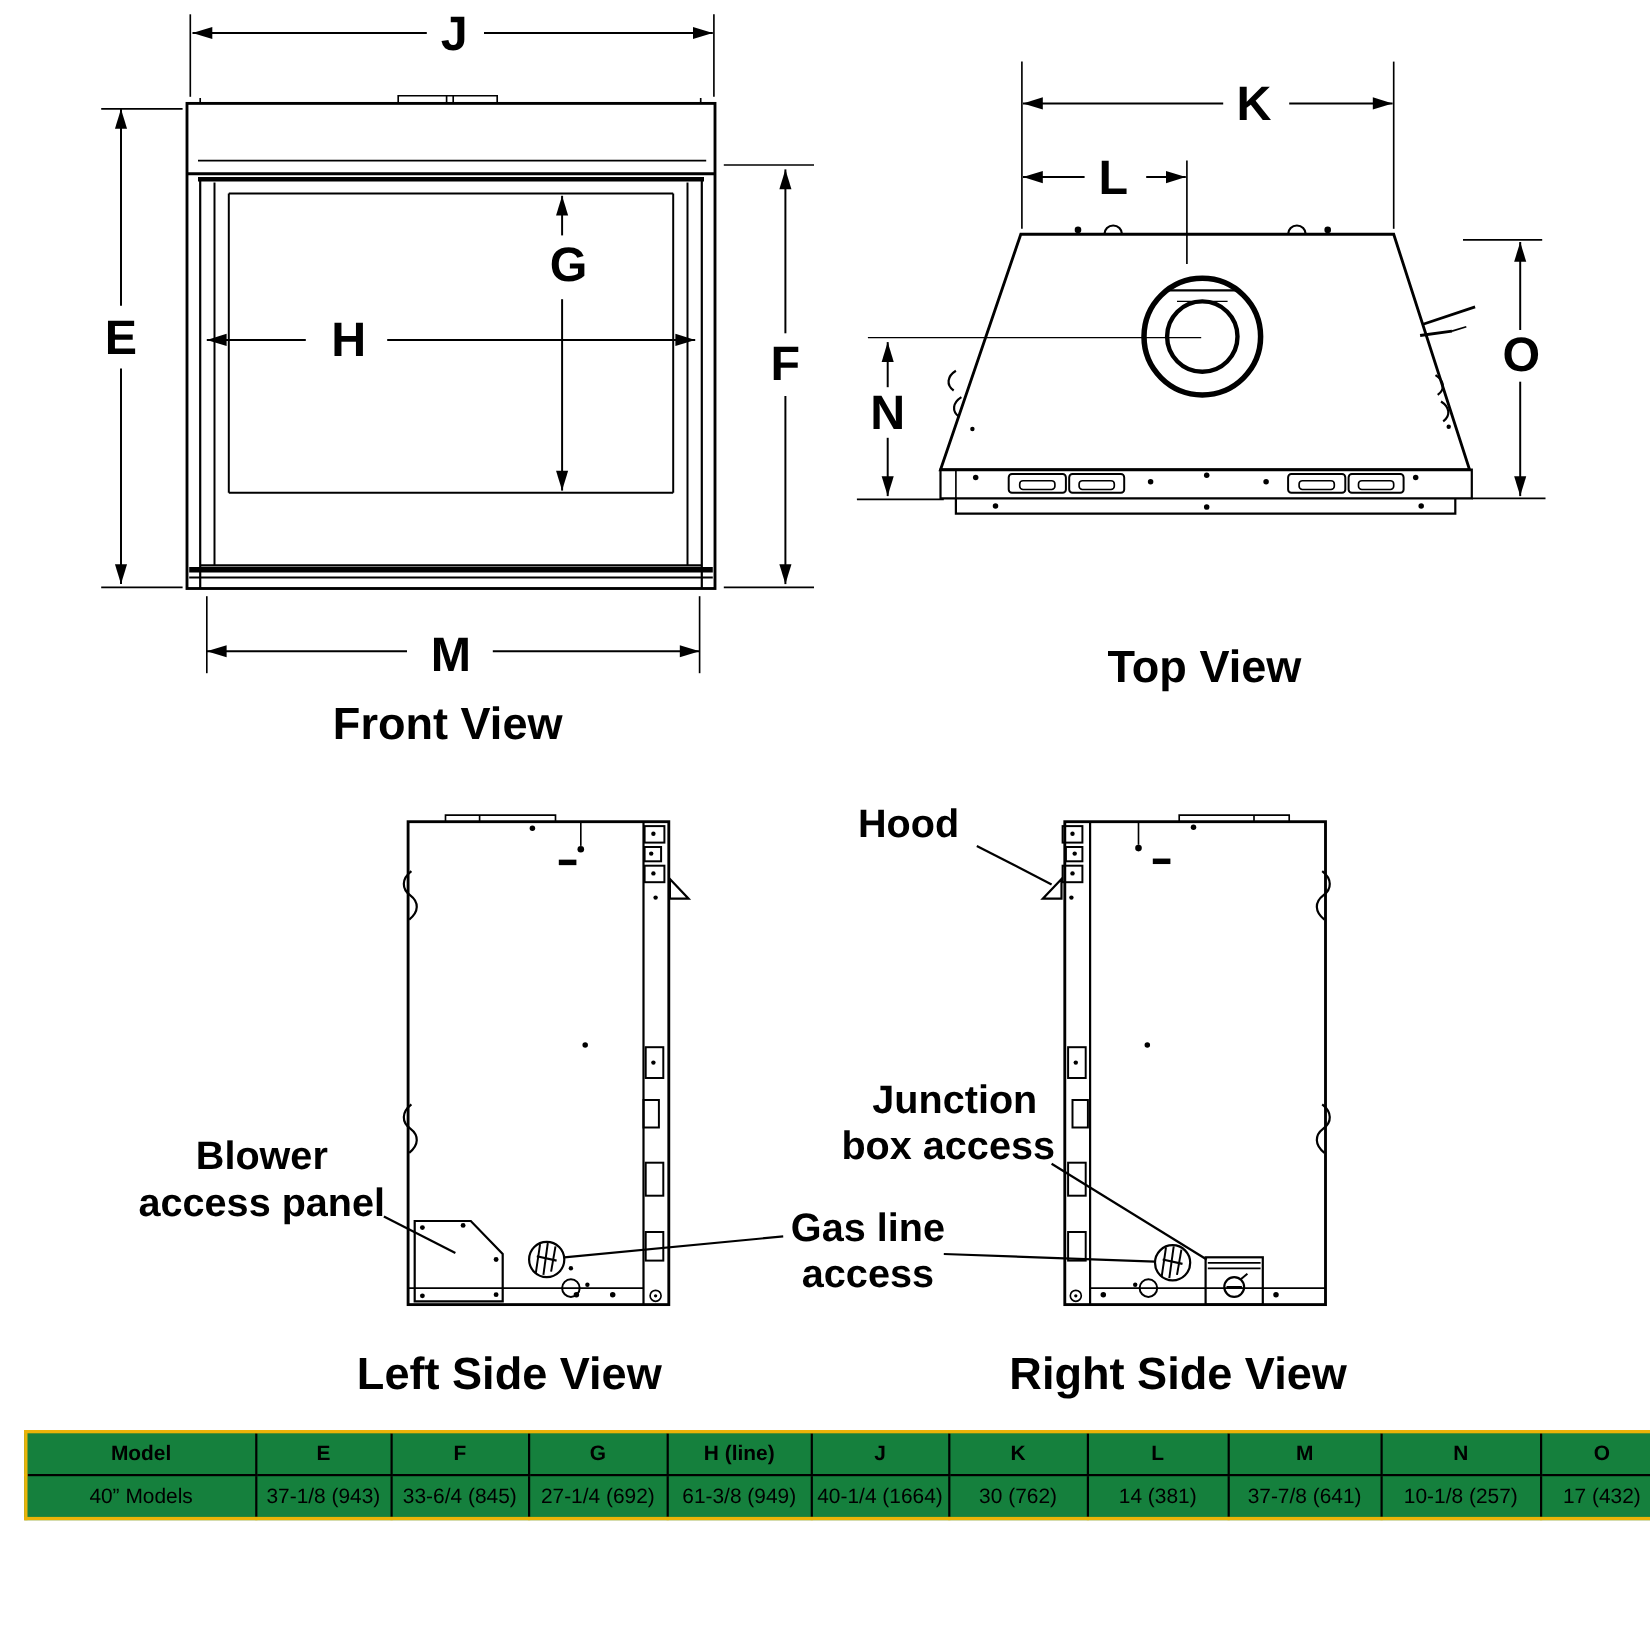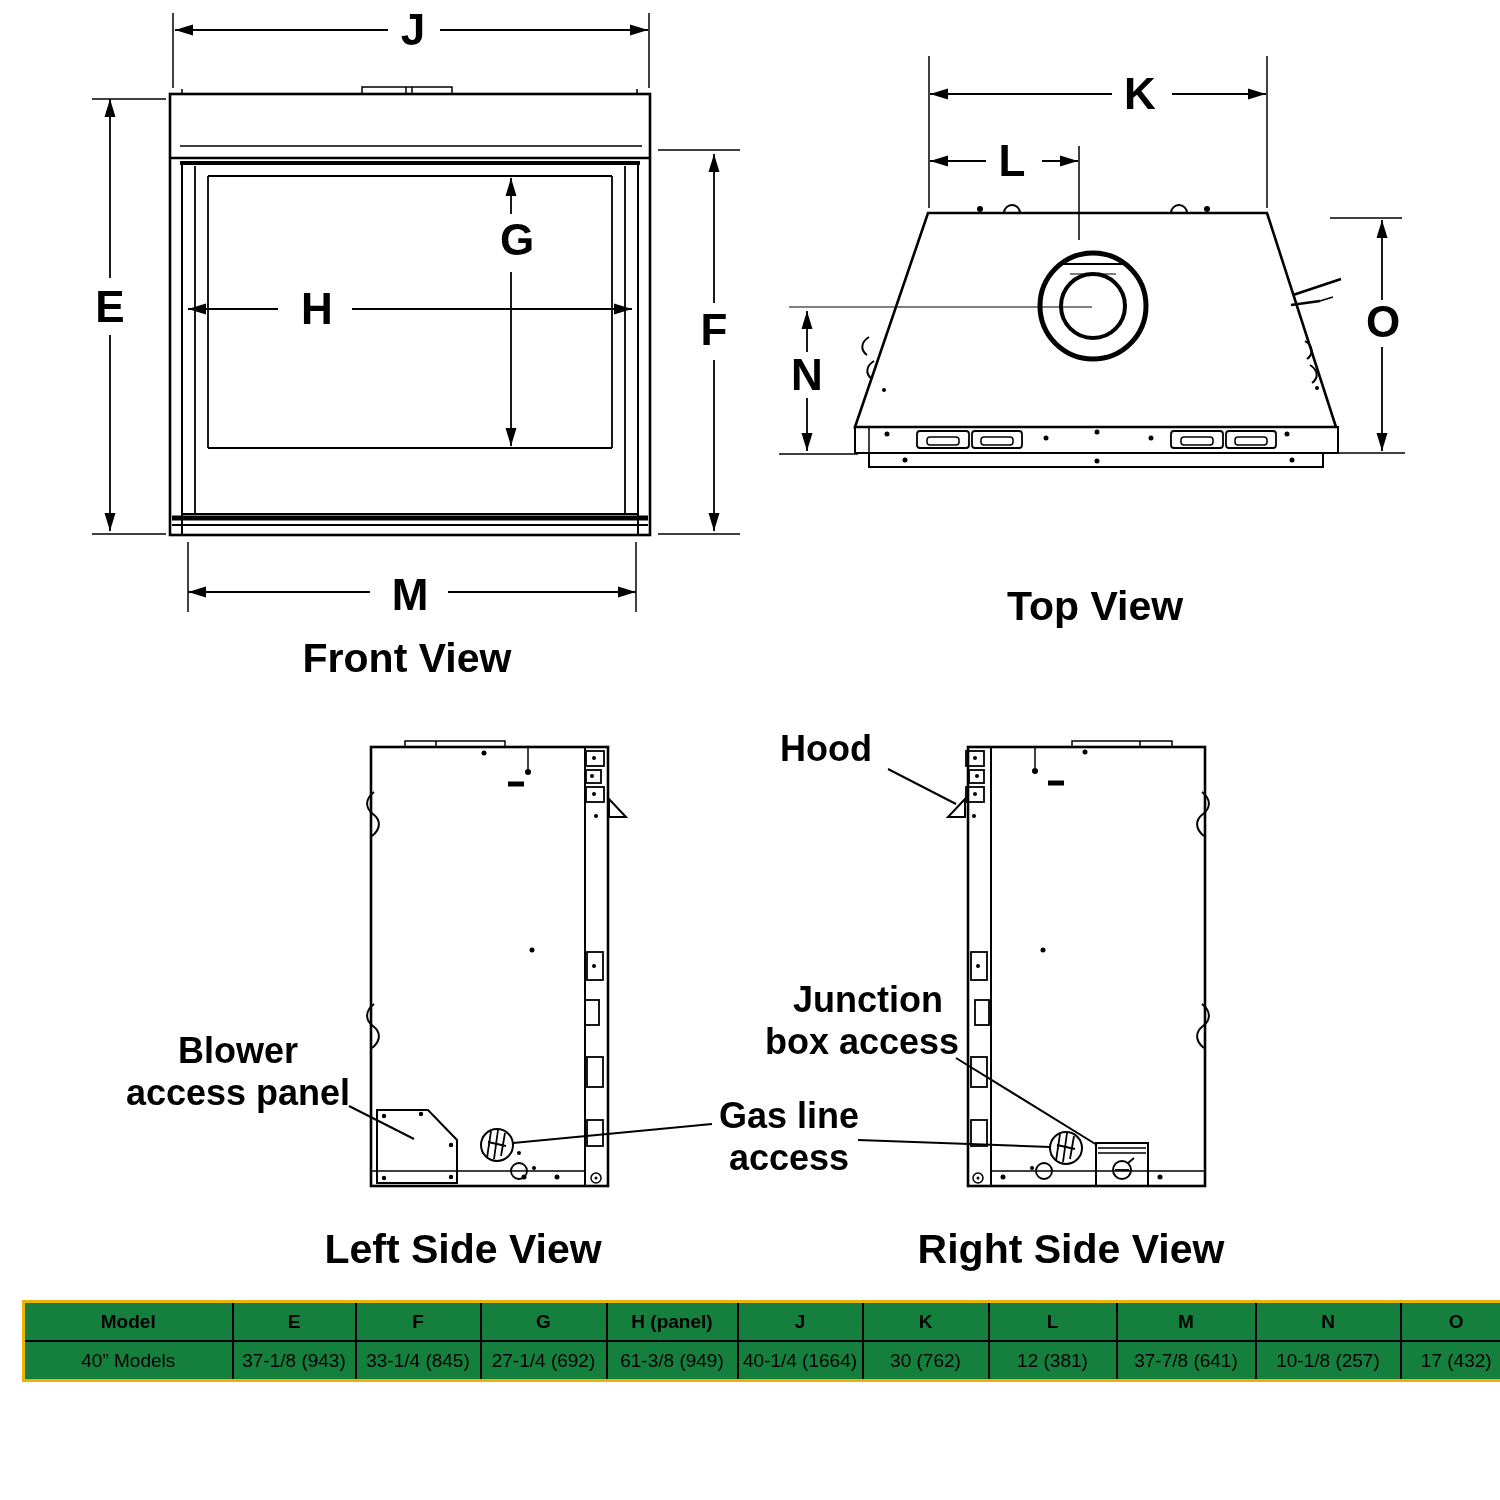--- a/index.html
+++ b/index.html
@@ -309,37 +309,37 @@
       <col style="width:139px">
     <col style="width:145px">
       <col style="width:112px">
   </colgroup>
   <thead>
     <tr id="thead-row">
         <th>Model</th>
         <th>E</th>
         <th>F</th>
         <th>G</th>
-        <th>H (panel)</th>
+        <th>H (line)</th>
         <th>J</th>
         <th>K</th>
         <th>L</th>
         <th>M</th>
         <th>N</th>
         <th>O</th>
       </tr>
   </thead>
   <tbody id="tbody-rows">
       <tr>
         <td>40” Models</td>
         <td>37-1/8 (943)</td>
-        <td>33-1/4 (845)</td>
+        <td>33-6/4 (845)</td>
         <td>27-1/4 (692)</td>
         <td>61-3/8 (949)</td>
         <td>40-1/4 (1664)</td>
         <td>30 (762)</td>
-        <td>12 (381)</td>
+        <td>14 (381)</td>
         <td>37-7/8 (641)</td>
         <td>10-1/8 (257)</td>
         <td>17 (432)</td>
       </tr>
     </tbody>
 </table>
 
 </body></html>

